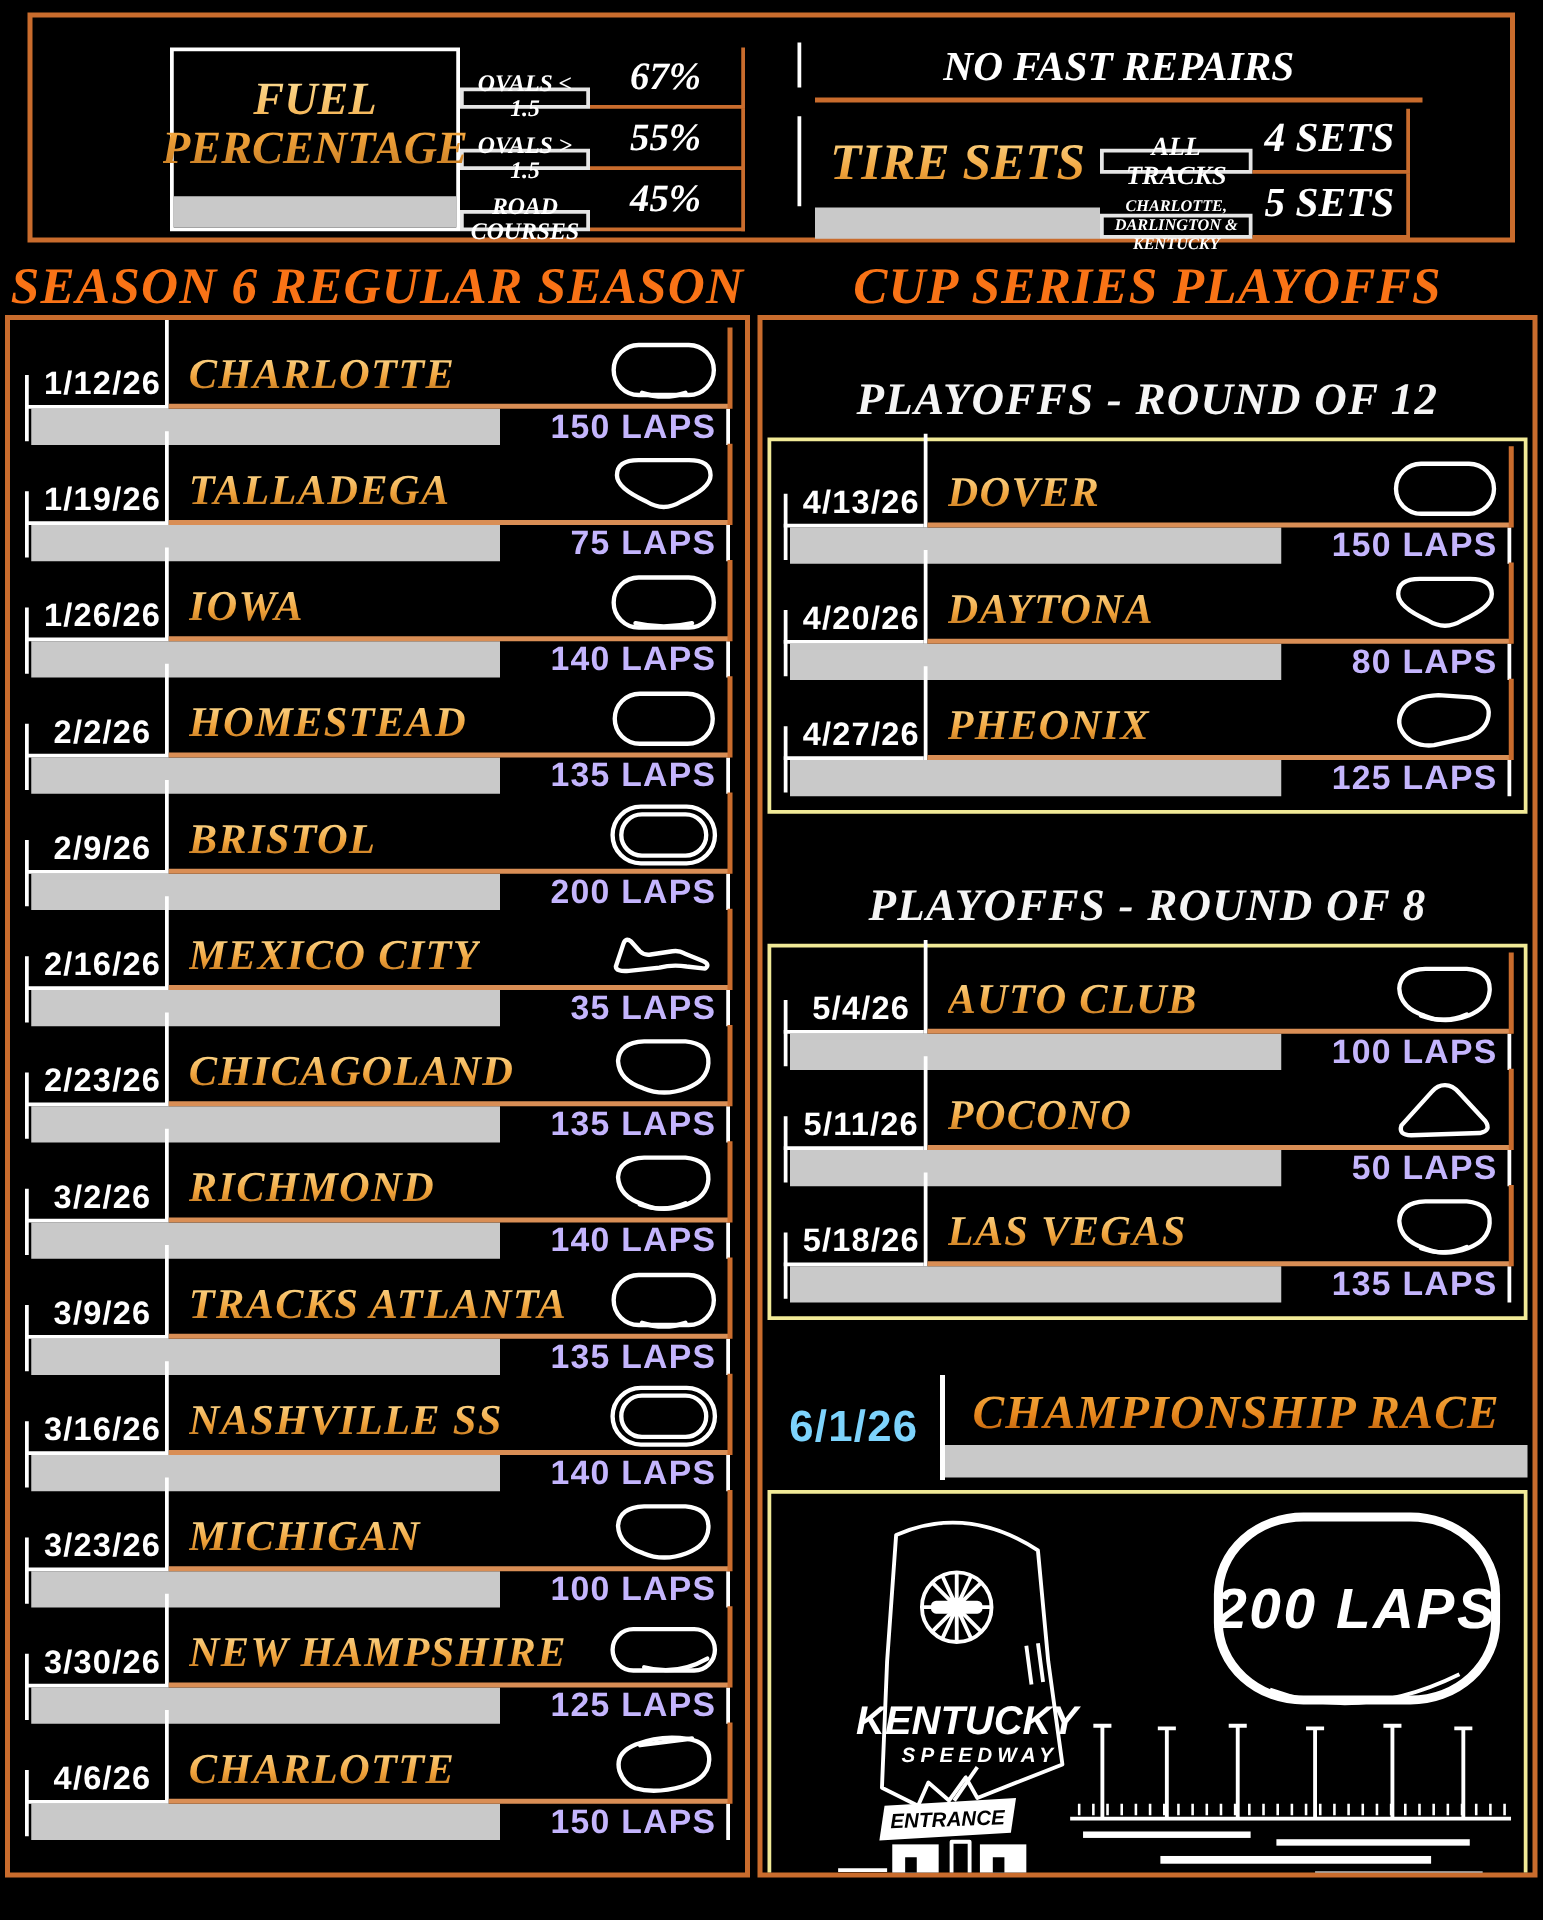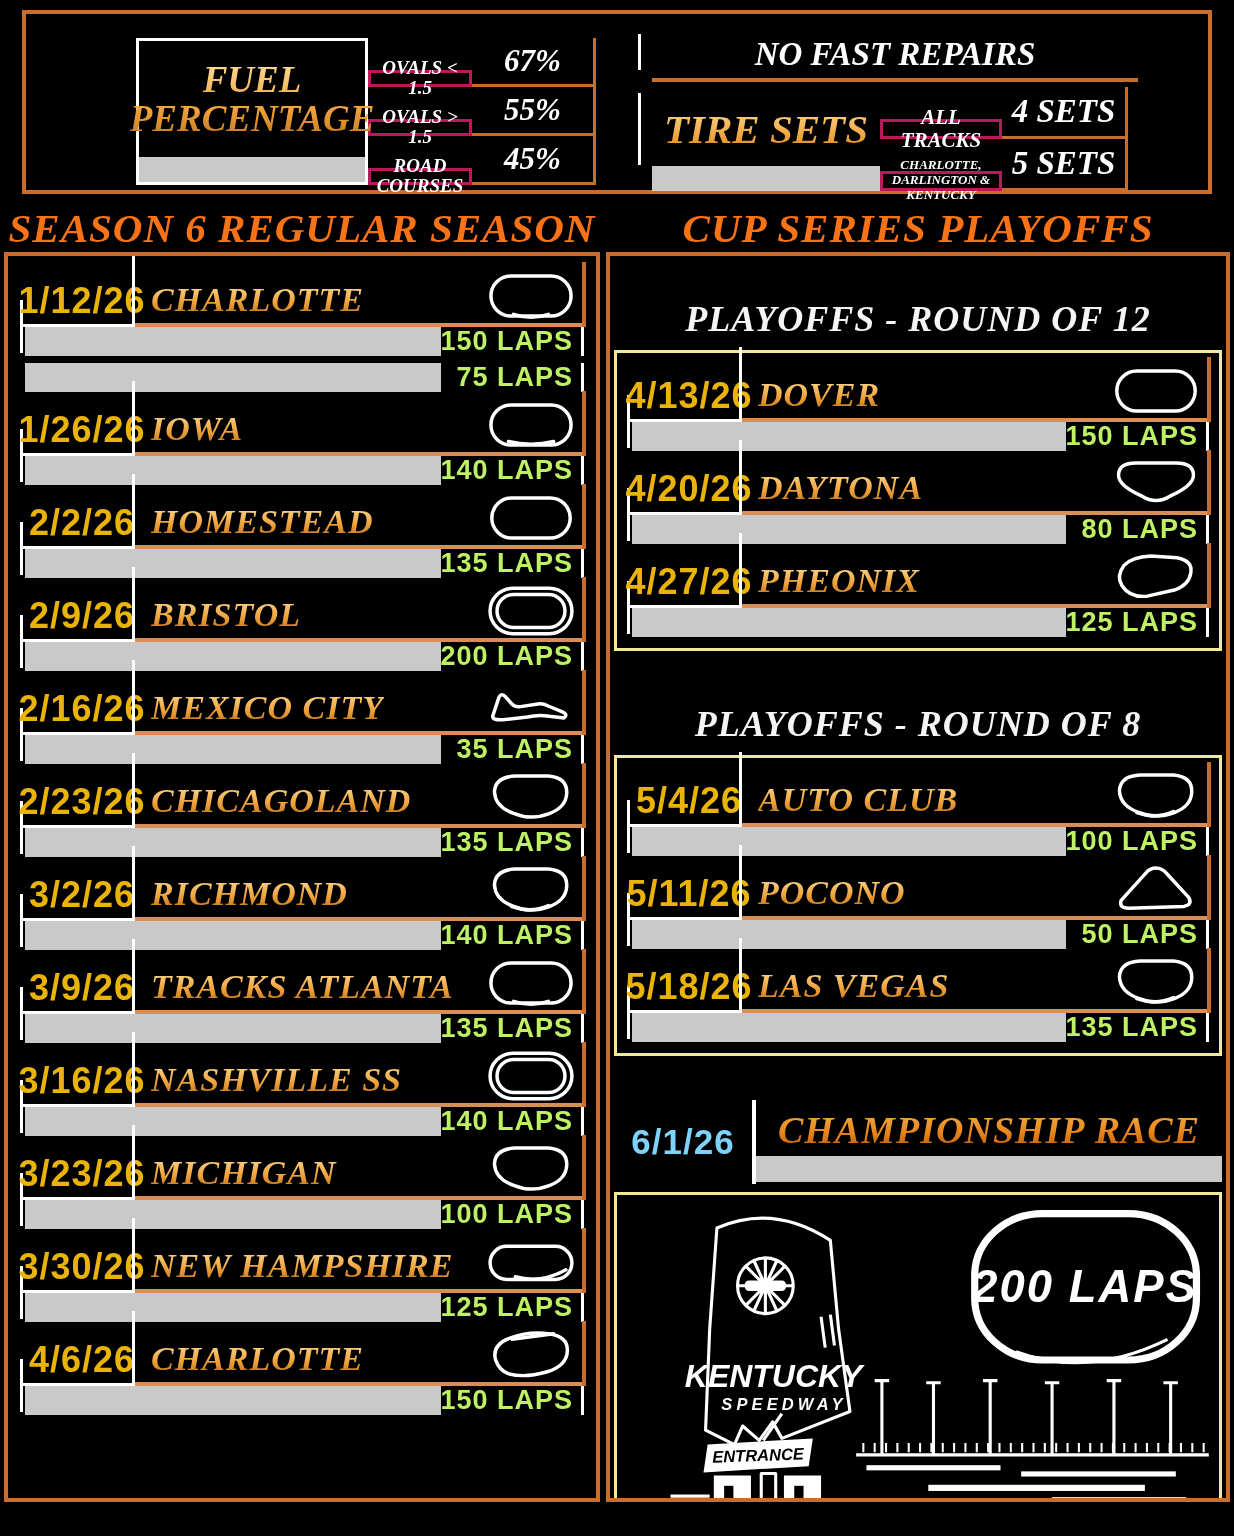--- a/index.html
+++ b/index.html
@@ -13,21 +13,21 @@
              -webkit-background-clip:text;background-clip:text;color:transparent;}
 
   
   .info-panel{margin:10px 22px 4px 22px;border:4px solid #c96c2d;height:184px;
               display:flex;align-items:center;gap:56px;padding:18px 20px 0 110px;box-sizing:border-box;}
   .fuel-table{display:grid;grid-template-columns:232px 104px 124px;grid-template-rows:repeat(3,49px);}
   .fuel-label{grid-row:1/4;border:3px solid #fff;position:relative;display:flex;
               align-items:center;justify-content:center;text-align:center;}
   .fuel-label .big{font-size:37px;line-height:1.05;padding-bottom:22px;}
   .gray-strip{position:absolute;left:0;right:0;bottom:0;height:25px;background:#c9c9c9;}
-  .cell-label{border:3px solid #be185d;display:flex;align-items:center;justify-content:center;
+  .cell-label{border:3px solid #e5e5e5;display:flex;align-items:center;justify-content:center;
               color:#fff;font-size:19px;text-align:center;line-height:1.05;padding:0 3px;margin-top:32px;}
   .cell-value{display:flex;align-items:center;justify-content:center;color:#fff;font-size:31px;
               border-bottom:3px solid #c96c2d;border-right:3px solid #c96c2d;}
   .tire-wrap{width:486px;}
   .repairs-row{height:46px;display:flex;align-items:center;justify-content:center;color:#fff;
                font-size:33px;border-bottom:4px solid #c96c2d;position:relative;margin-bottom:5px;}
   .repairs-row::before{content:"";position:absolute;left:-14px;top:2px;bottom:8px;width:3px;background:#fff;}
   .tire-grid{display:grid;grid-template-columns:228px 122px 126px;grid-template-rows:repeat(2,52px);}
   .tire-label{grid-row:1/3;position:relative;display:flex;align-items:center;justify-content:center;}
   .tire-label::before{content:"";position:absolute;left:-14px;top:6px;bottom:26px;width:3px;background:#fff;}
@@ -44,33 +44,33 @@
   .race-box{border:4px solid #c96c2d;height:1250px;box-sizing:border-box;overflow:hidden;}
   .race-box.left{padding:14px 12px 0 12px;}
   .race-box.right{padding:0 2px;}
 
   
   .race-row{position:relative;margin-bottom:7px;}
   .race-row::before{content:"";position:absolute;left:0;top:30px;bottom:3px;width:3px;background:#fff;}
   .row-top{display:flex;height:57px;position:relative;}
   .date-cell{width:112px;display:flex;align-items:flex-end;justify-content:center;
              border-bottom:3px solid #fff;padding-bottom:2px;box-sizing:border-box;}
-  .date-cell .date{color:#eab308;font-size:36px;letter-spacing:1px;margin-left:12px;}
+  .date-cell .date{color:#ffffff;font-size:26px;letter-spacing:1px;margin-left:12px;}
   .date-divider{width:3px;background:#fff;height:75px;align-self:flex-end;flex:none;}
   .name-wrap{flex:1;display:flex;align-items:flex-end;justify-content:space-between;
              border-bottom:4px solid #d98e55;padding:0 0 0 16px;position:relative;}
   .track-name{font-size:34px;line-height:1;padding-bottom:6px;white-space:nowrap;letter-spacing:1px;}
   .icon-cell{width:106px;height:56px;display:flex;align-items:flex-end;justify-content:center;flex:none;}
   .track-svg{width:104px;height:54px;display:block;}
   .track-svg *{stroke:#fff;stroke-width:4;fill:none;stroke-linejoin:round;stroke-linecap:round;}
   .row-right-line{position:absolute;right:-2px;top:-8px;bottom:-4px;width:4px;background:#c96c2d;}
   .row-bottom{display:flex;height:29px;}
   .gray-bar{flex:1;background:#c9c9c9;margin-left:5px;}
-  .laps{width:143px;display:flex;align-items:center;justify-content:flex-end;padding-right:8px;
-        border-right:3px solid #fff;color:#bef264;font-size:27px;font-weight:700;
+  .laps{width:184px;display:flex;align-items:center;justify-content:flex-end;padding-right:8px;
+        border-right:3px solid #fff;color:#c4b5fd;font-size:27px;font-weight:700;
         letter-spacing:1px;white-space:nowrap;box-sizing:border-box;}
 
   
   .round-heading{color:#f5f5f5;font-size:36px;text-align:center;margin:42px 0 10px 0;letter-spacing:1px;}
   .round-heading.second{margin-top:52px;}
   .yellow-box{border:3px solid #f1ea97;padding:12px 10px 4px 10px;margin:0 2px;}
   .champ-header{display:flex;margin:44px 2px 8px 2px;height:84px;}
   .champ-date-cell{width:138px;display:flex;align-items:flex-end;justify-content:center;
                    color:#7dd3fc;font-size:35px;letter-spacing:1px;padding-bottom:22px;font-weight:700;}
   .champ-divider{width:4px;background:#fff;height:84px;flex:none;}
@@ -143,20 +143,35 @@
               </span>
         <span class="row-right-line"></span>
       </div>
     </div>
     <div class="row-bottom">
       <div class="gray-bar"></div>
       <div class="laps sans">150 LAPS</div>
     </div>
   </div>
         <div class="race-row">
+    <div class="row-top">
+      <div class="date-cell">
+        <span class="date sans">1/19/26</span>
+      </div>
+      <div class="date-divider"></div>
+      <div class="name-wrap">
+        <span class="track-name serif grad-name">TALLADEGA</span>
+        <span class="icon-cell">
+                <svg class="track-svg" viewBox="0 0 104 62">
+                  <path d="M9 21 Q9 7 29 7 L75 7 Q95 7 95 21 Q95 33 68 45 Q52 55 36 45 Q9 33 9 21 Z"></path>
+                </svg>
+              </span>
+        <span class="row-right-line"></span>
+      </div>
+    </div>
     <div class="row-bottom">
       <div class="gray-bar"></div>
       <div class="laps sans">75 LAPS</div>
     </div>
   </div>
         <div class="race-row">
     <div class="row-top">
       <div class="date-cell">
         <span class="date sans">1/26/26</span>
       </div>

